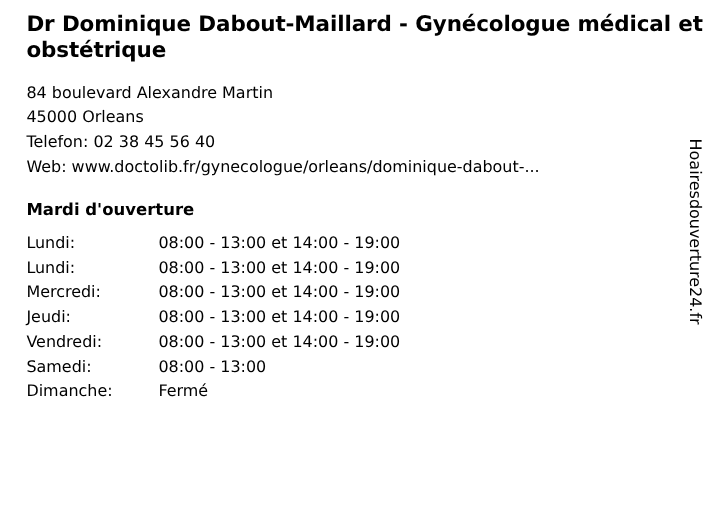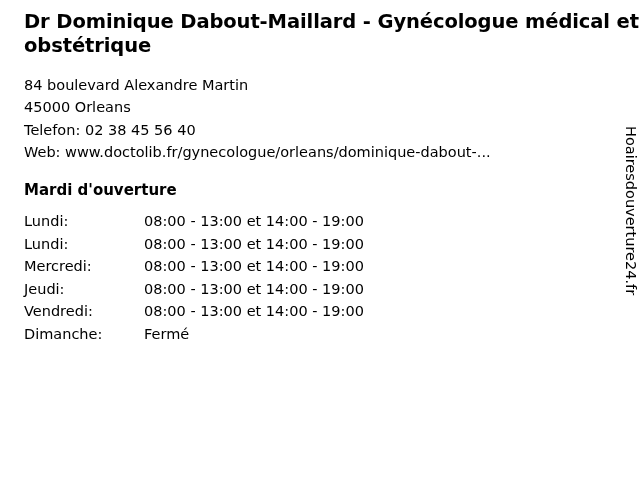--- a/index.html
+++ b/index.html
@@ -103,20 +103,24 @@
       </tr>
       <tr>
         <td class="day">Jeudi:</td>
         <td class="time">08:00 - 13:00 et 14:00 - 19:00</td>
       </tr>
       <tr>
         <td class="day">Vendredi:</td>
         <td class="time">08:00 - 13:00 et 14:00 - 19:00</td>
       </tr>
       <tr>
+        <td class="day">Samedi:</td>
+        <td class="time">08:00 - 13:00</td>
+      </tr>
+      <tr>
         <td class="day">Dimanche:</td>
         <td class="time">Fermé</td>
       </tr>
     </tbody>
   </table>
 
   <div class="watermark">Hoairesdouverture24.fr</div>
 
 </div>
 

